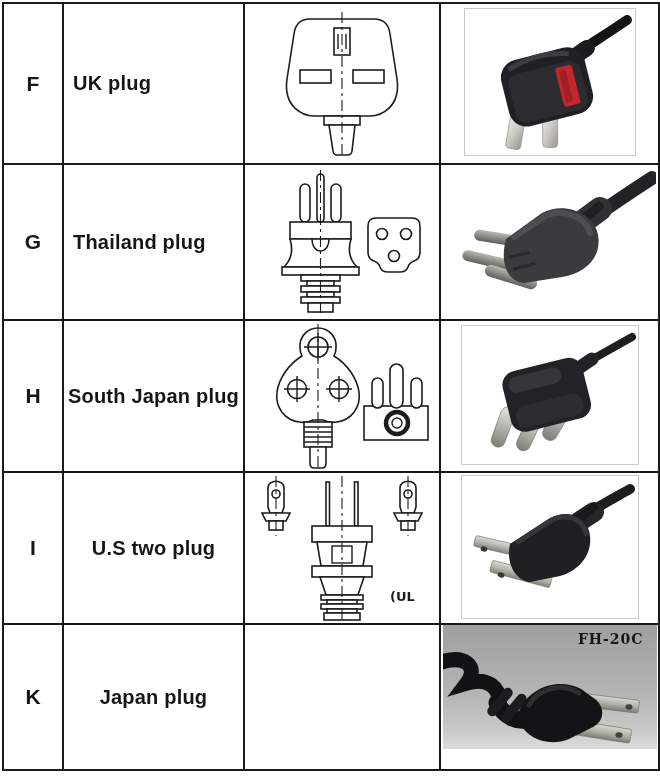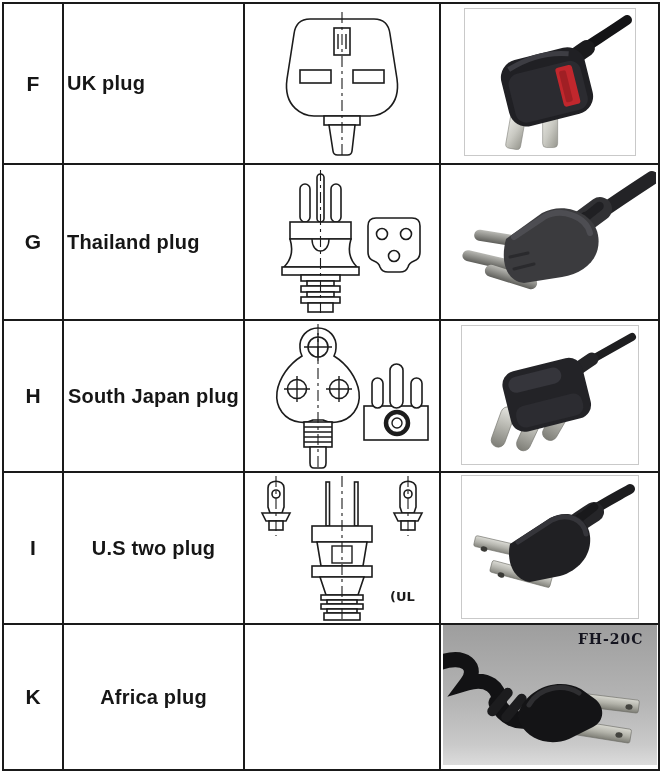--- a/index.html
+++ b/index.html
@@ -7,26 +7,26 @@
   .page{position:absolute;left:0;top:0;width:660px;height:776px;background:#fff;overflow:hidden;}
   table.plug-table{border-collapse:collapse;table-layout:fixed;margin:2px 0 0 2px;width:656px;}
   table.plug-table td{border:2px solid #1a1a1a;padding:0;vertical-align:middle;overflow:hidden;}
   col.c-code{width:60px;}
   col.c-name{width:181px;}
   col.c-draw{width:196px;}
   col.c-photo{width:219px;}
   tr.r1{height:161px;} tr.r2{height:155px;} tr.r3{height:152px;} tr.r4{height:152px;} tr.r5{height:146px;}
   .code-cell{text-align:center;font-weight:bold;font-size:21px;color:#161616;}
   .name-cell{font-weight:bold;font-size:20px;color:#161616;text-align:center;letter-spacing:0.2px;}
-  .name-cell.align-left{text-align:left;padding-left:3px;}
+  .name-cell.align-left{text-align:left;padding-left:9px;}
   .draw-cell,.photo-cell{text-align:center;}
   .draw-wrap{display:flex;justify-content:center;width:100%;height:100%;}
   .photo-frame{display:inline-block;background:#fff;border:1px solid #c9c9c9;line-height:0;}
   .photo-plain{display:inline-block;background:#fff;line-height:0;}
-  .japan-photo{position:relative;display:inline-block;width:214px;height:140px;
+  .japan-photo{position:relative;display:inline-block;width:214px;height:124px;
      background:linear-gradient(180deg,#9e9e9e 0%,#b5b5b5 55%,#c9c9c9 85%,#dcdcdc 100%);line-height:0;}
   .japan-label{position:absolute;top:7px;right:13px;font-family:"DejaVu Serif",serif;
      font-weight:bold;font-size:14px;color:#14141f;letter-spacing:1px;line-height:1;}
   
   .ln{fill:#fff;stroke:#1c1c1c;stroke-width:1.6;}
   .lo{fill:none;stroke:#1c1c1c;stroke-width:1.4;}
   .cl{fill:none;stroke:#1c1c1c;stroke-width:1.1;stroke-dasharray:11 4 3 4;}
   .ul-text{font-family:"DejaVu Sans",sans-serif;font-size:13px;font-weight:bold;fill:#1c1c1c;}
 </style>
 </head>
@@ -248,21 +248,21 @@
         </g>
         <path d="M48,68 L88,42 C108,32 126,42 128,60 C130,78 118,94 98,100 L68,106 C52,104 44,86 48,68 Z" fill="#202023"></path>
         <path d="M56,66 L90,44 C106,36 122,44 124,58" stroke="#35353a" stroke-width="5" fill="none" stroke-linecap="round"></path>
       </svg>
       </span>
     </td>
   </tr>
 
   <tr class="r5">
     <td class="code-cell">K</td>
-    <td class="name-cell">Africa plug</td>
+    <td class="name-cell">Japan plug</td>
     <td class="draw-cell"></td>
     <td class="photo-cell">
       <span class="japan-photo">
         <svg width="214" height="140" viewBox="0 0 214 140">
           <defs>
             <linearGradient id="met5" x1="0" y1="0" x2="0" y2="1">
               <stop offset="0" stop-color="#d8d8d0"></stop>
                     <stop offset="0.5" stop-color="#b2b2a9"></stop>
                     <stop offset="1" stop-color="#7d7d75"></stop>
             </linearGradient>

